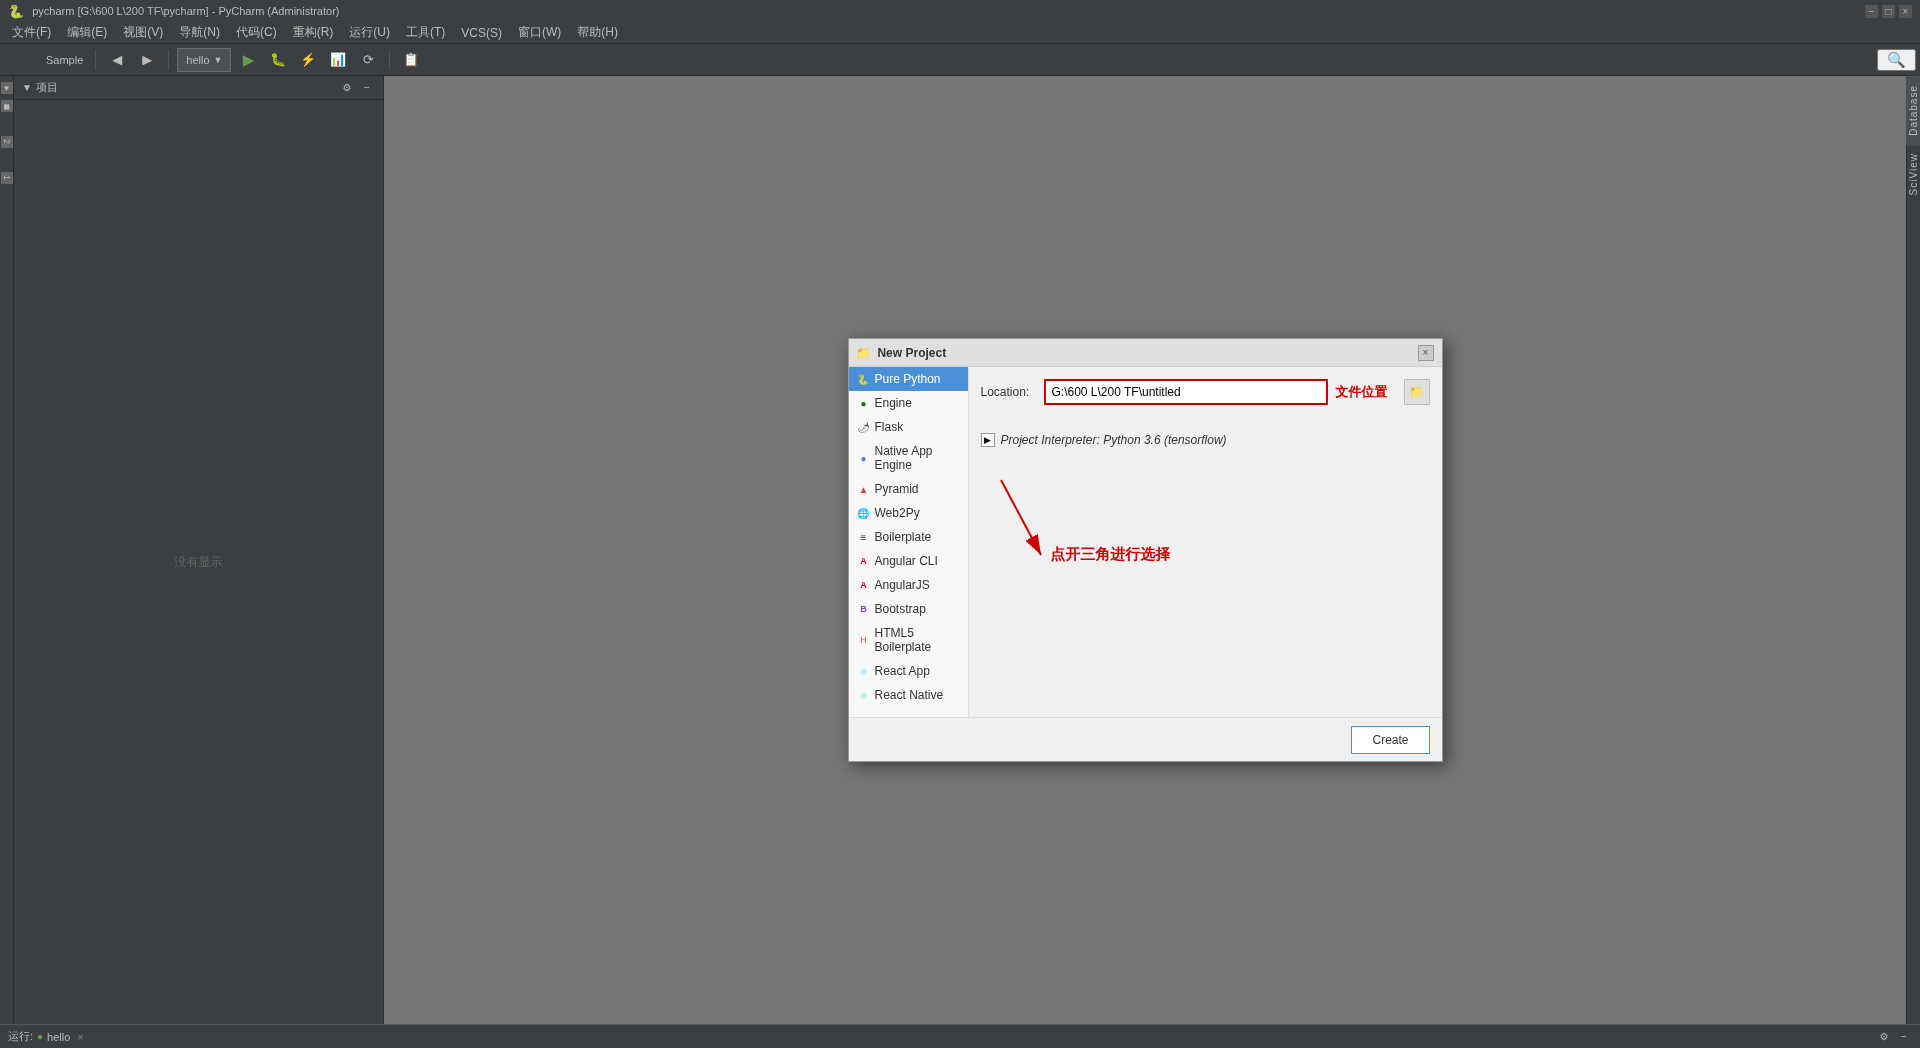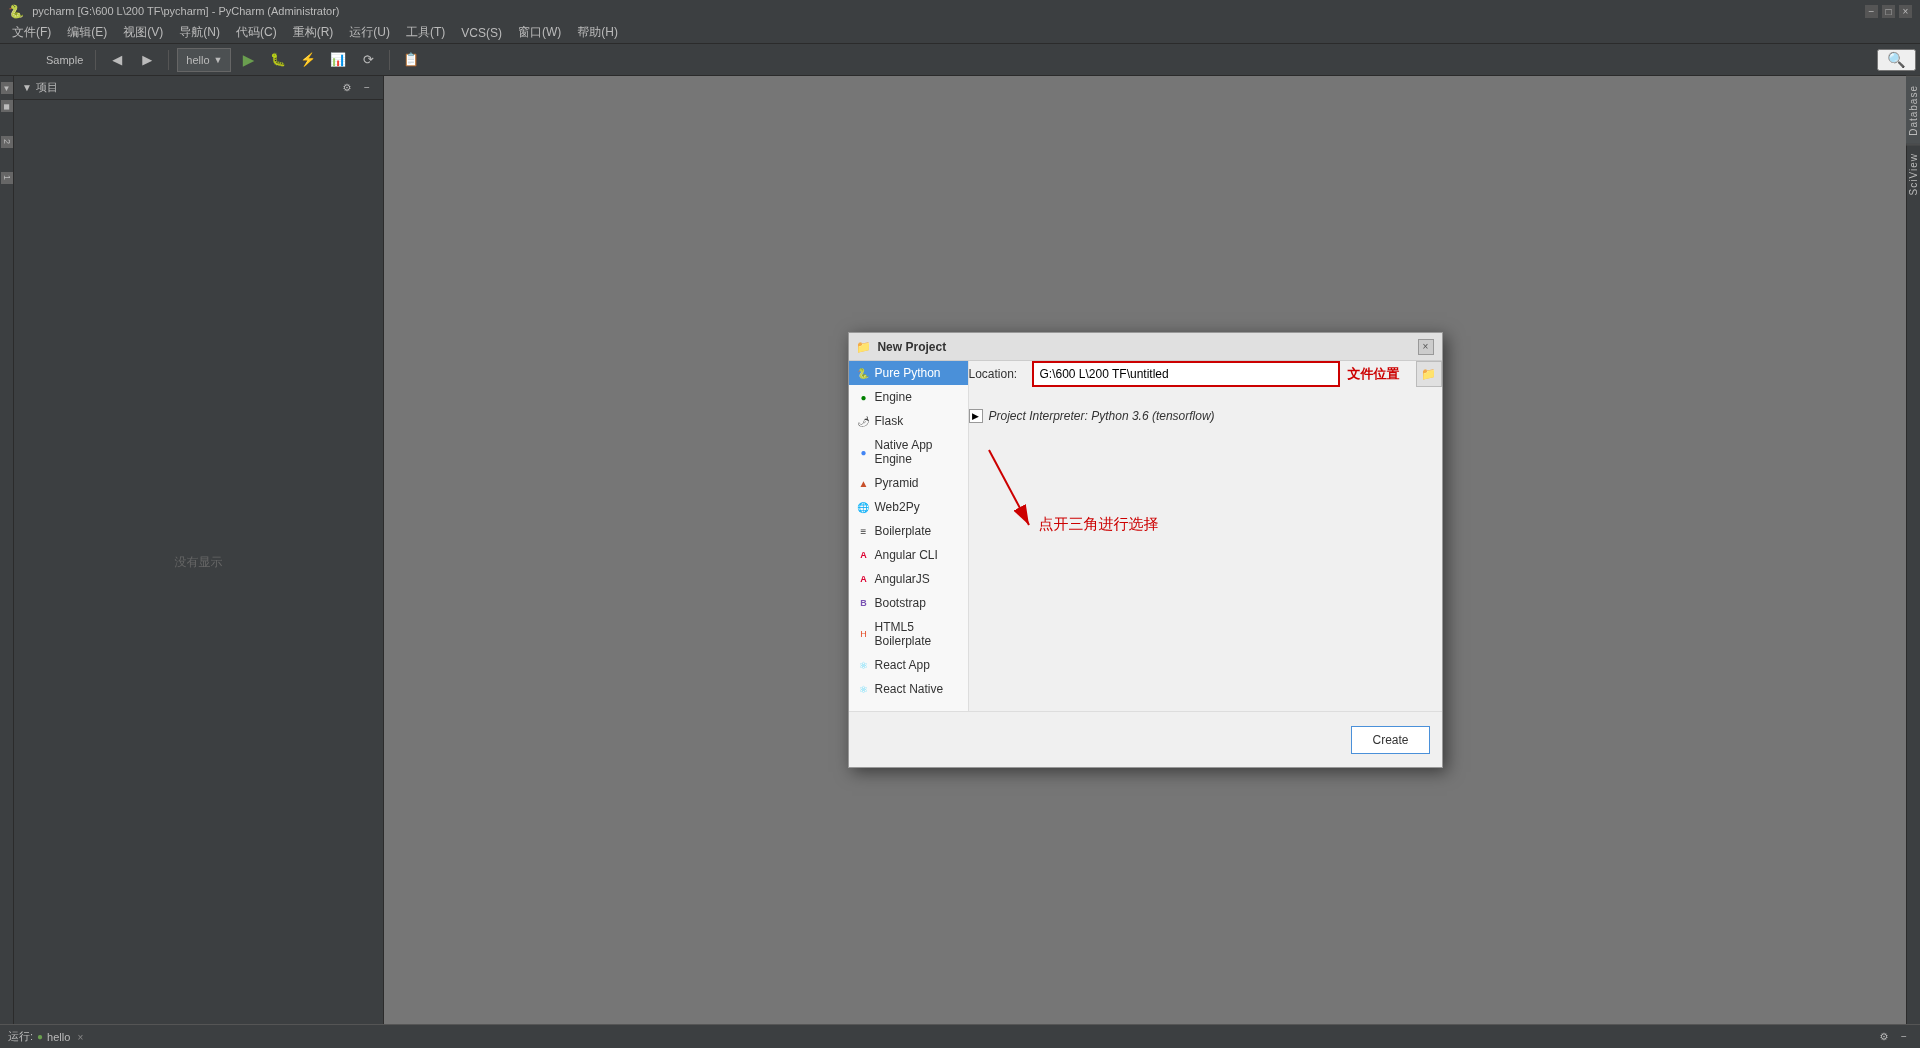--- a/index.html
+++ b/index.html
@@ -276,23 +276,24 @@
       color: white;
     }
     .dialog-item-icon {
       width: 14px; height: 14px;
       display: flex; align-items: center; justify-content: center;
       font-size: 10px;
       flex-shrink: 0;
     }
     .dialog-main {
       flex: 1;
+      padding: 12px;
       display: flex;
       flex-direction: column;
-      gap: 22px;
+      gap: 28px;
     }
     .location-row {
       display: flex;
       align-items: center;
       gap: 8px;
     }
     .location-label {
       font-size: 12px;
       color: #333;
       min-width: 55px;
@@ -342,21 +343,21 @@
       display: flex; align-items: center; justify-content: center;
       font-size: 9px;
       cursor: pointer;
     }
     .interpreter-label {
       font-size: 12px;
       color: #333;
       font-style: italic;
     }
     .dialog-footer {
-      height: 56px;
+      height: 44px;
       background: #f0f0f0;
       border-top: 1px solid #ddd;
       display: flex;
       align-items: center;
       justify-content: flex-end;
       padding: 0 12px;
       gap: 8px;
     }
     .create-btn {
       padding: 6px 20px;
@@ -552,21 +553,21 @@
 
             <div style="position:relative; flex:1;">
               <svg class="svg-annotation" style="position:absolute; left:0; top:0; width:200px; height:120px;">
                 <line x1="20" y1="5" x2="60" y2="80" stroke="#cc0000" stroke-width="2" marker-end="url(#arrow)"></line>
                 <defs>
                   <marker id="arrow" markerWidth="10" markerHeight="7" refX="10" refY="3.5" orient="auto">
                     <polygon points="0 0, 10 3.5, 0 7" fill="#cc0000"></polygon>
                   </marker>
                 </defs>
               </svg>
-              <div style="position:absolute; left:70px; top:70px; color:#cc0000; font-size:15px; font-weight:normal;">点开三角进行选择</div>
+              <div style="position:absolute; left:70px; top:70px; color:#cc0000; font-size:15px; font-weight:bold;">点开三角进行选择</div>
             </div>
           </div>
         </div>
 
         <div class="dialog-footer">
           <button class="create-btn">Create</button>
         </div>
       </div>
     </div>
   </div>

